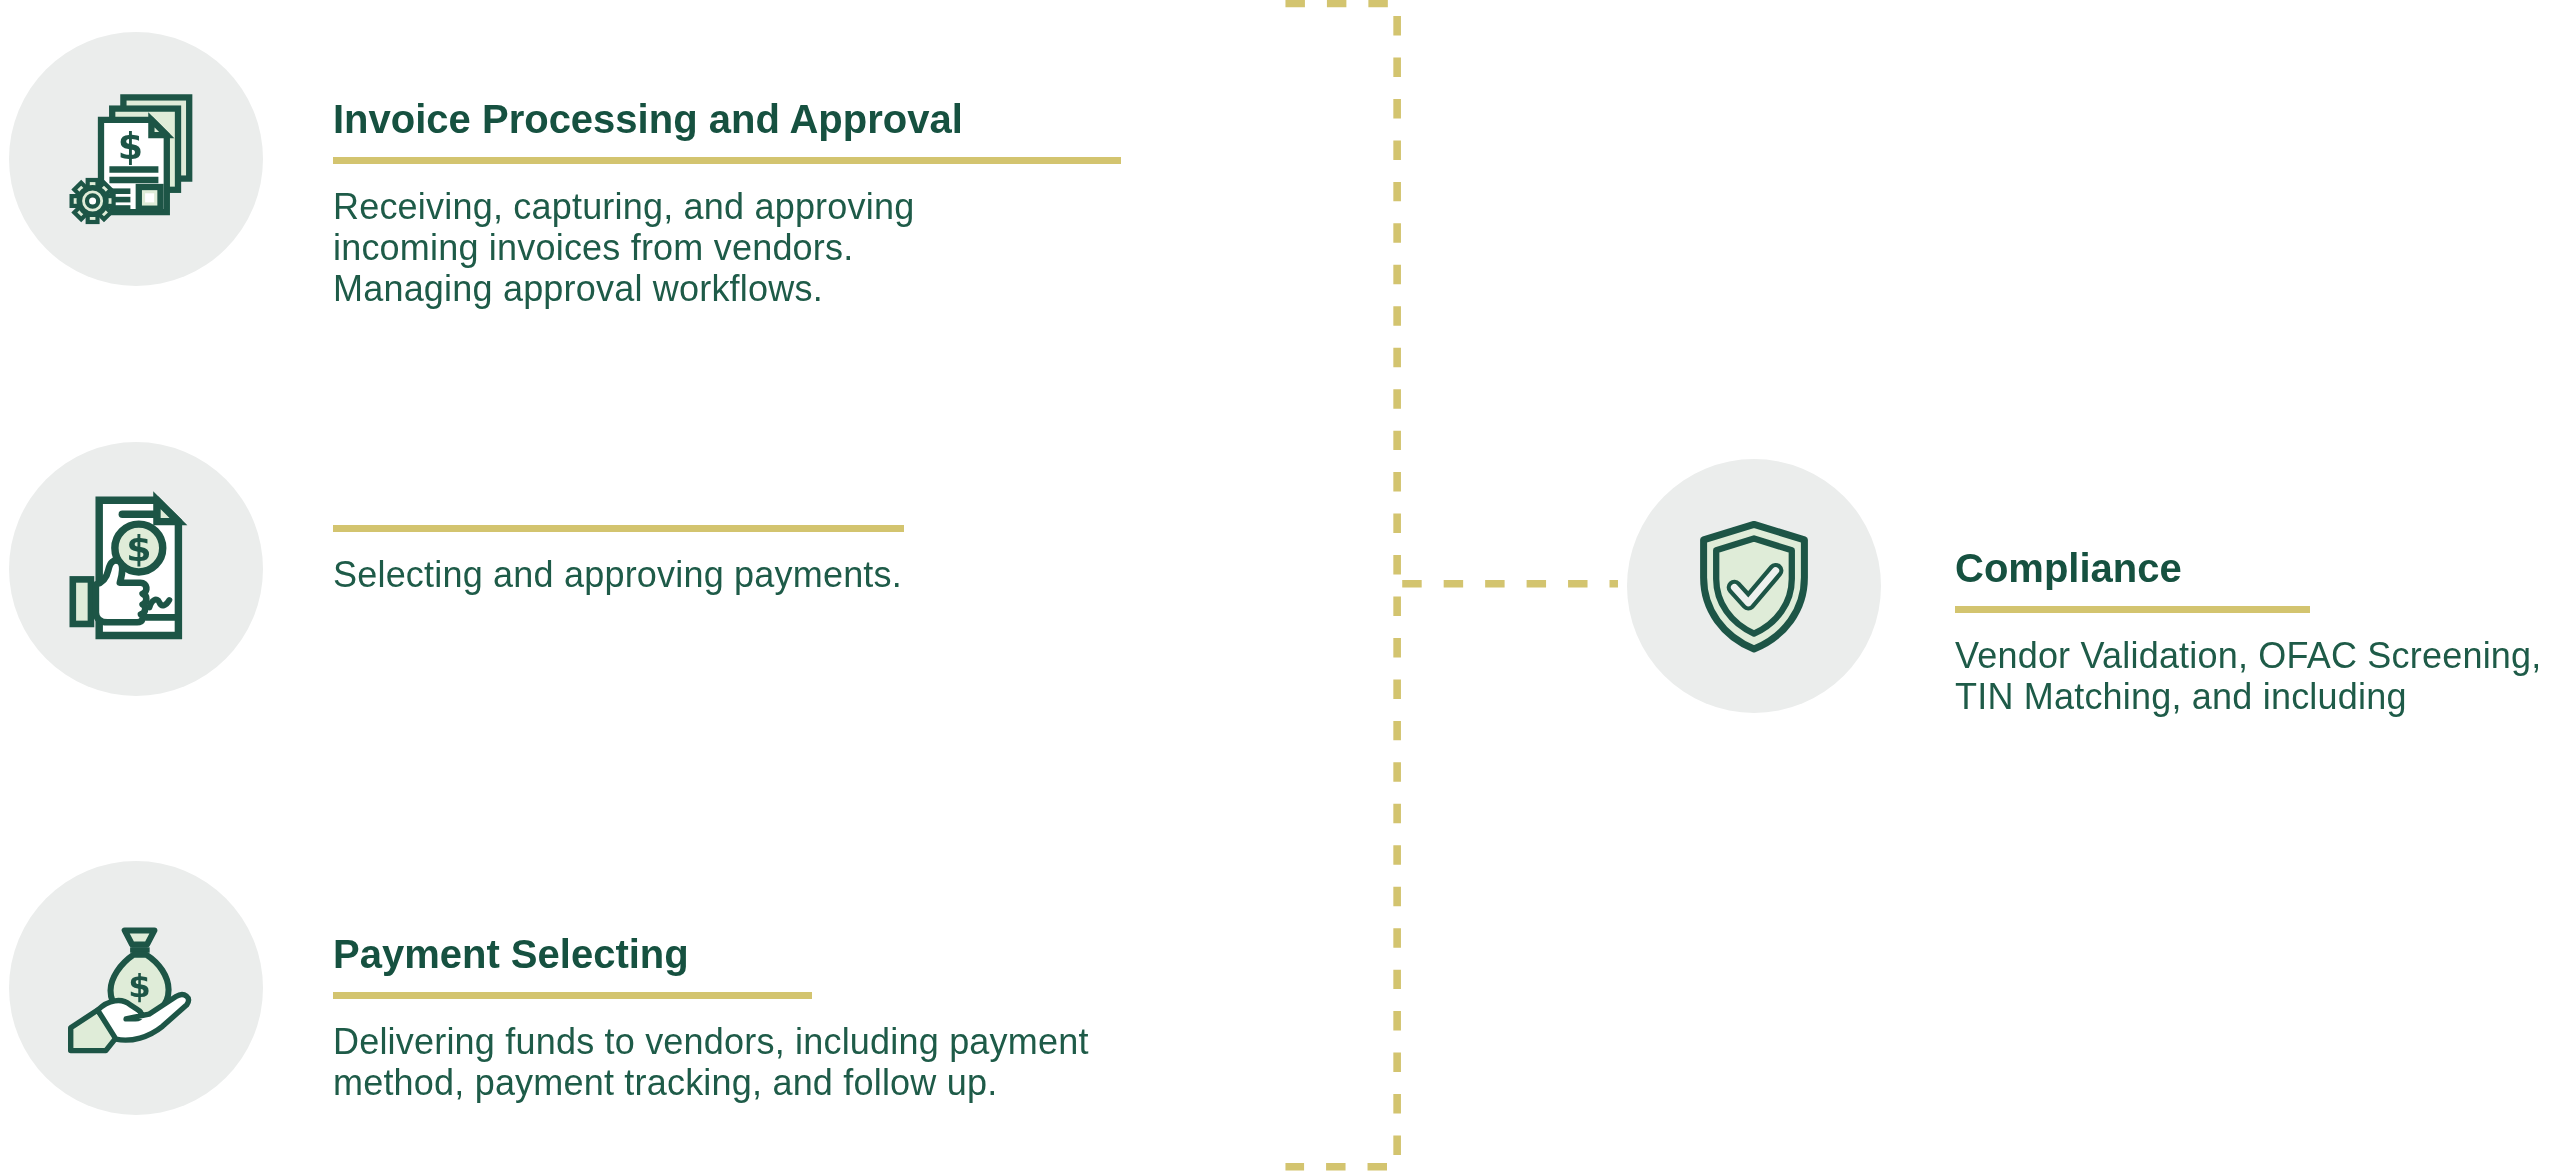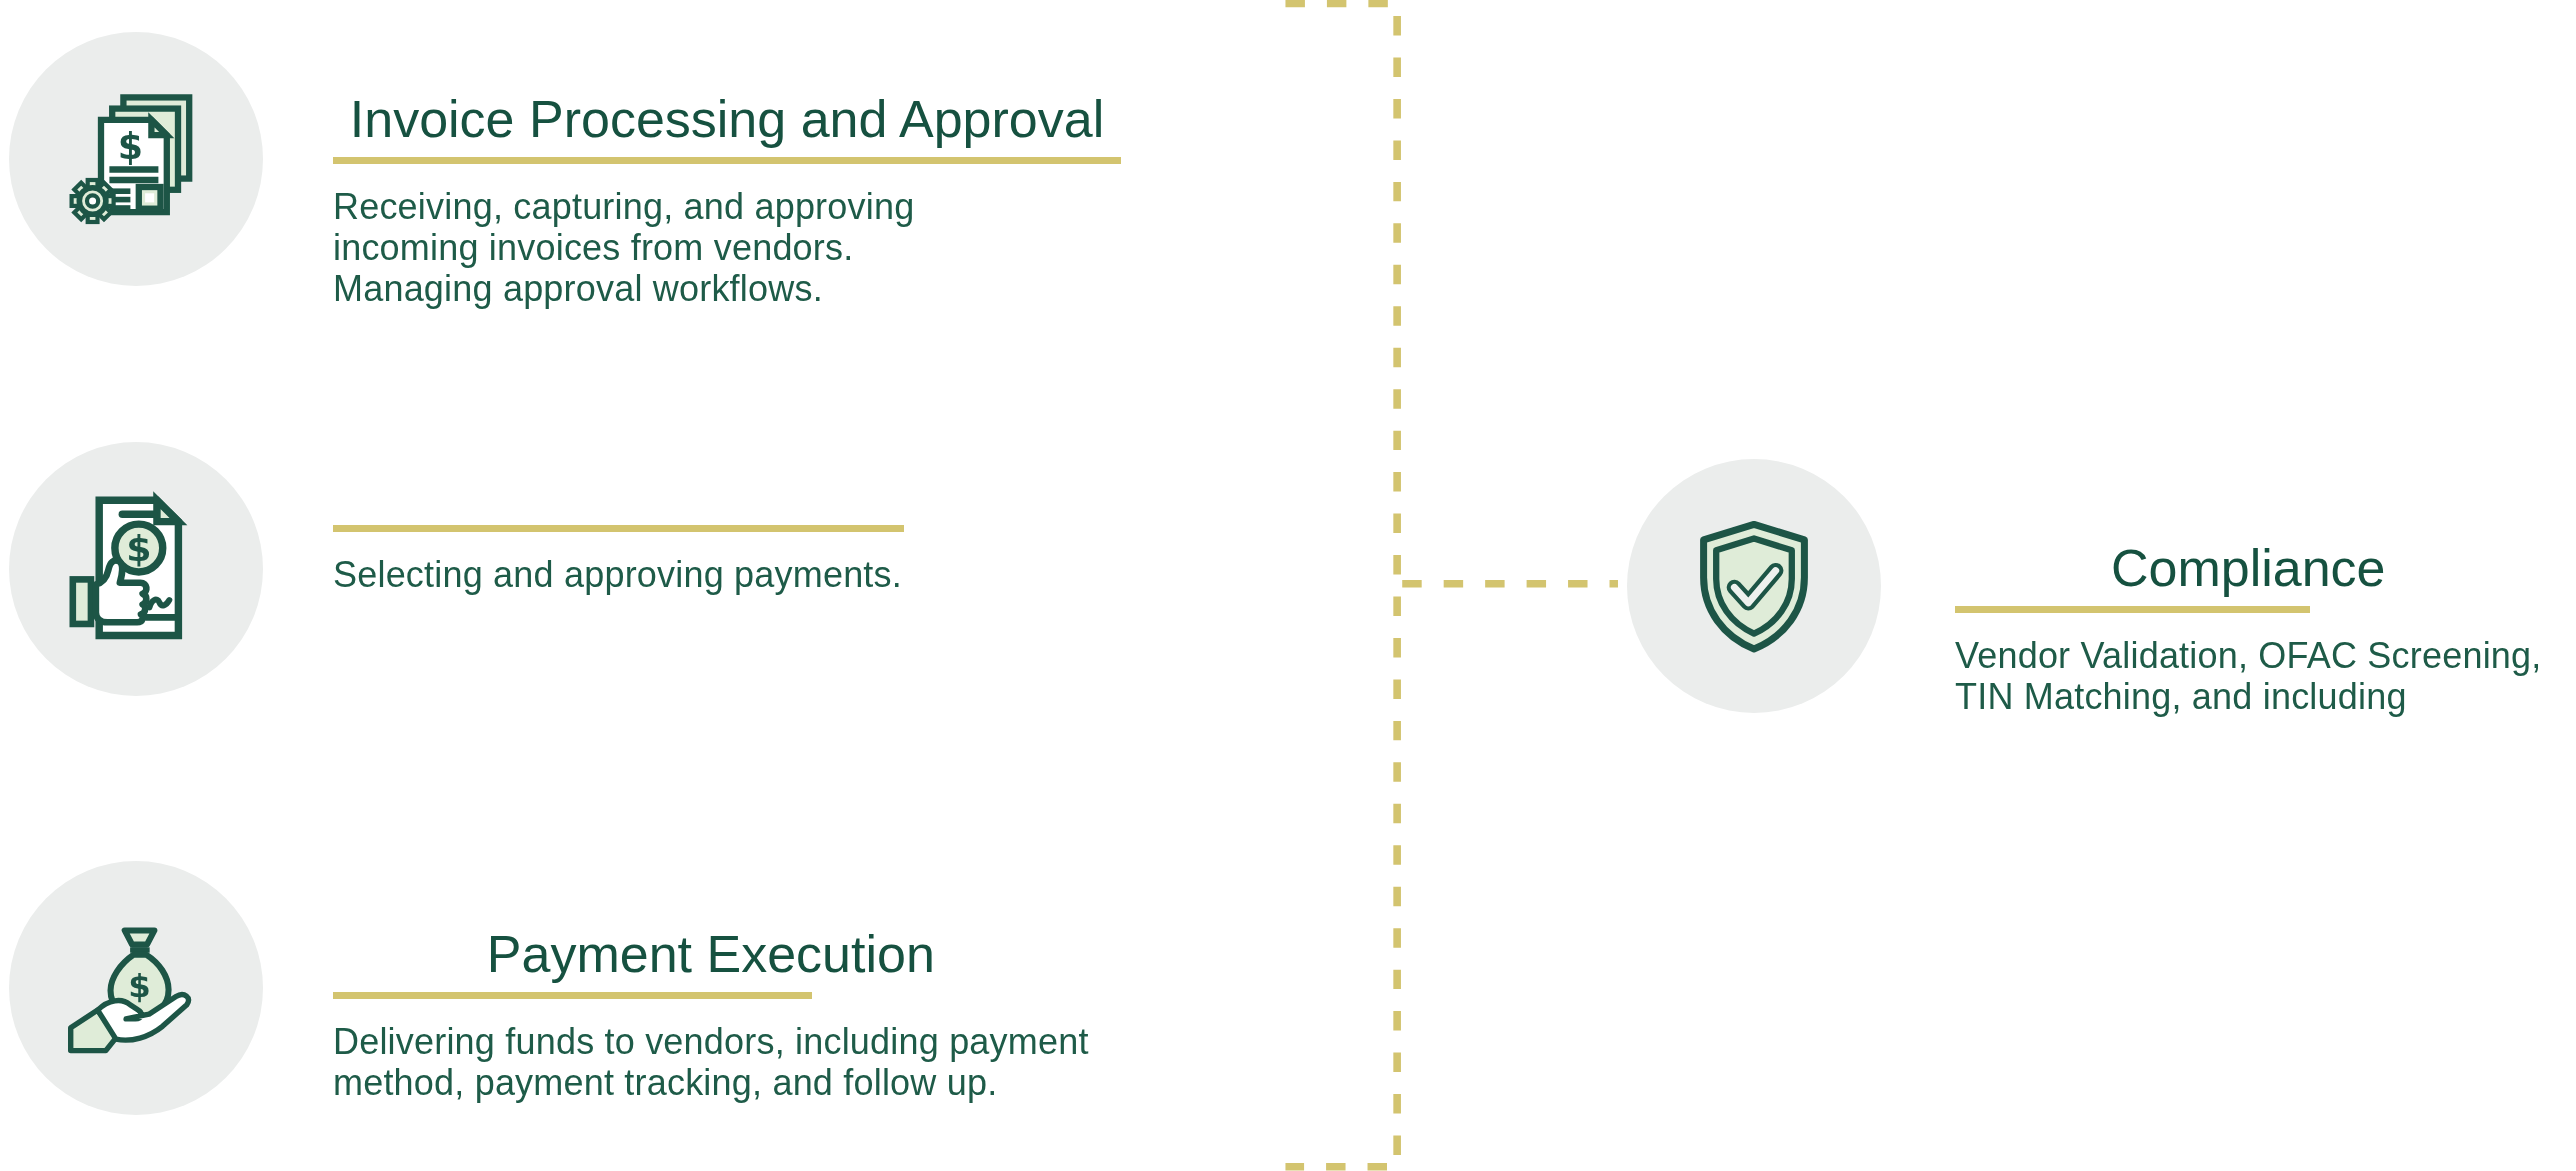--- a/index.html
+++ b/index.html
@@ -21,22 +21,22 @@
   }
   .connector{position:absolute;left:0;top:0;width:2576px;height:1171px;pointer-events:none;}
   .connector path{fill:none;stroke:var(--gold);stroke-width:9;stroke-dasharray:23 26;}
   .circle{
     position:absolute;width:254px;height:254px;border-radius:50%;
     background:var(--circle-bg);display:flex;align-items:center;justify-content:center;
   }
   .icon{color:var(--icon-stroke);display:block;}
   .content{position:absolute;}
   .title{
-    margin:0;font-size:52px;line-height:51px;font-weight:normal;
-    color:var(--title-green);letter-spacing:0px;white-space:nowrap;text-align:center;
+    margin:0;font-size:40px;line-height:51px;font-weight:bold;
+    color:var(--title-green);letter-spacing:0px;white-space:nowrap;
   }
   .rule{height:6.8px;background:var(--gold);margin-top:12px;}
   .desc{
     margin:22px 0 0 0;font-size:36px;line-height:41px;color:var(--text-green);
     letter-spacing:0.2px;white-space:pre-line;
   }
   
   .s1 .circle{left:8.5px;top:32px;}   .s1 .content{left:333px;top:94px;}  .s1 .rule{width:788px;}
   .s2 .circle{left:8.5px;top:442px;}  .s2 .content{left:333px;top:513px;}  .s2 .rule{width:571px;}
   .s3 .circle{left:8.5px;top:861px;} .s3 .content{left:333px;top:929px;} .s3 .rule{width:479px;}
@@ -124,21 +124,21 @@
         <path d="M42 7 H64 L58.5 17.5 H47.5 Z" fill="var(--icon-fill)" stroke="currentColor" stroke-width="4.5" stroke-linejoin="round"></path>
         <path d="M46 21.5 H60.5" stroke="currentColor" stroke-width="4"></path>
         <path d="M48.5 25 C39 31.5 31.5 42 31.5 51.5 C31.5 63.5 40.5 70.5 53 70.5 C65.5 70.5 74.5 63 74.5 51 C74.5 41 67.5 31 58 25 Z" fill="var(--icon-fill)" stroke="currentColor" stroke-width="4.5" stroke-linejoin="round"></path>
         <text class="dollar" x="53" y="56.5" font-size="24" text-anchor="middle">$</text>
         <path d="M2 79 L22 66 L36 86 L28 96 L2 96 Z" fill="var(--icon-fill)" stroke="currentColor" stroke-width="4" stroke-linejoin="round"></path>
         <path d="M22 66 C30 58 40 57 46 62 L52 66 C55.5 68 54.5 72.5 50 72.5 L43 72.5
                  L60 69 L80 56 C86 52 92 57 88 62 L70 78 C60 86 47 90 35.5 87.5 Z" fill="var(--icon-white)" stroke="currentColor" stroke-width="4" stroke-linejoin="round"></path>
       </svg>
     </div>
     <div class="content">
-      <h2 class="title">Payment Execution</h2>
+      <h2 class="title">Payment Selecting</h2>
       <div class="rule"></div>
       <p class="desc">Delivering funds to vendors, including payment
 method, payment tracking, and follow up.</p>
     </div>
   </section>
 
   <section class="feature s4">
     <div class="circle">
       <svg class="icon" width="140" height="140" viewBox="0 0 100 100">
         <path d="M50 6 L86 17 V44 C86 67 72 86 50 95 C28 86 14 67 14 44 V17 Z" fill="var(--icon-fill)" stroke="currentColor" stroke-width="5" stroke-linejoin="round"></path>

